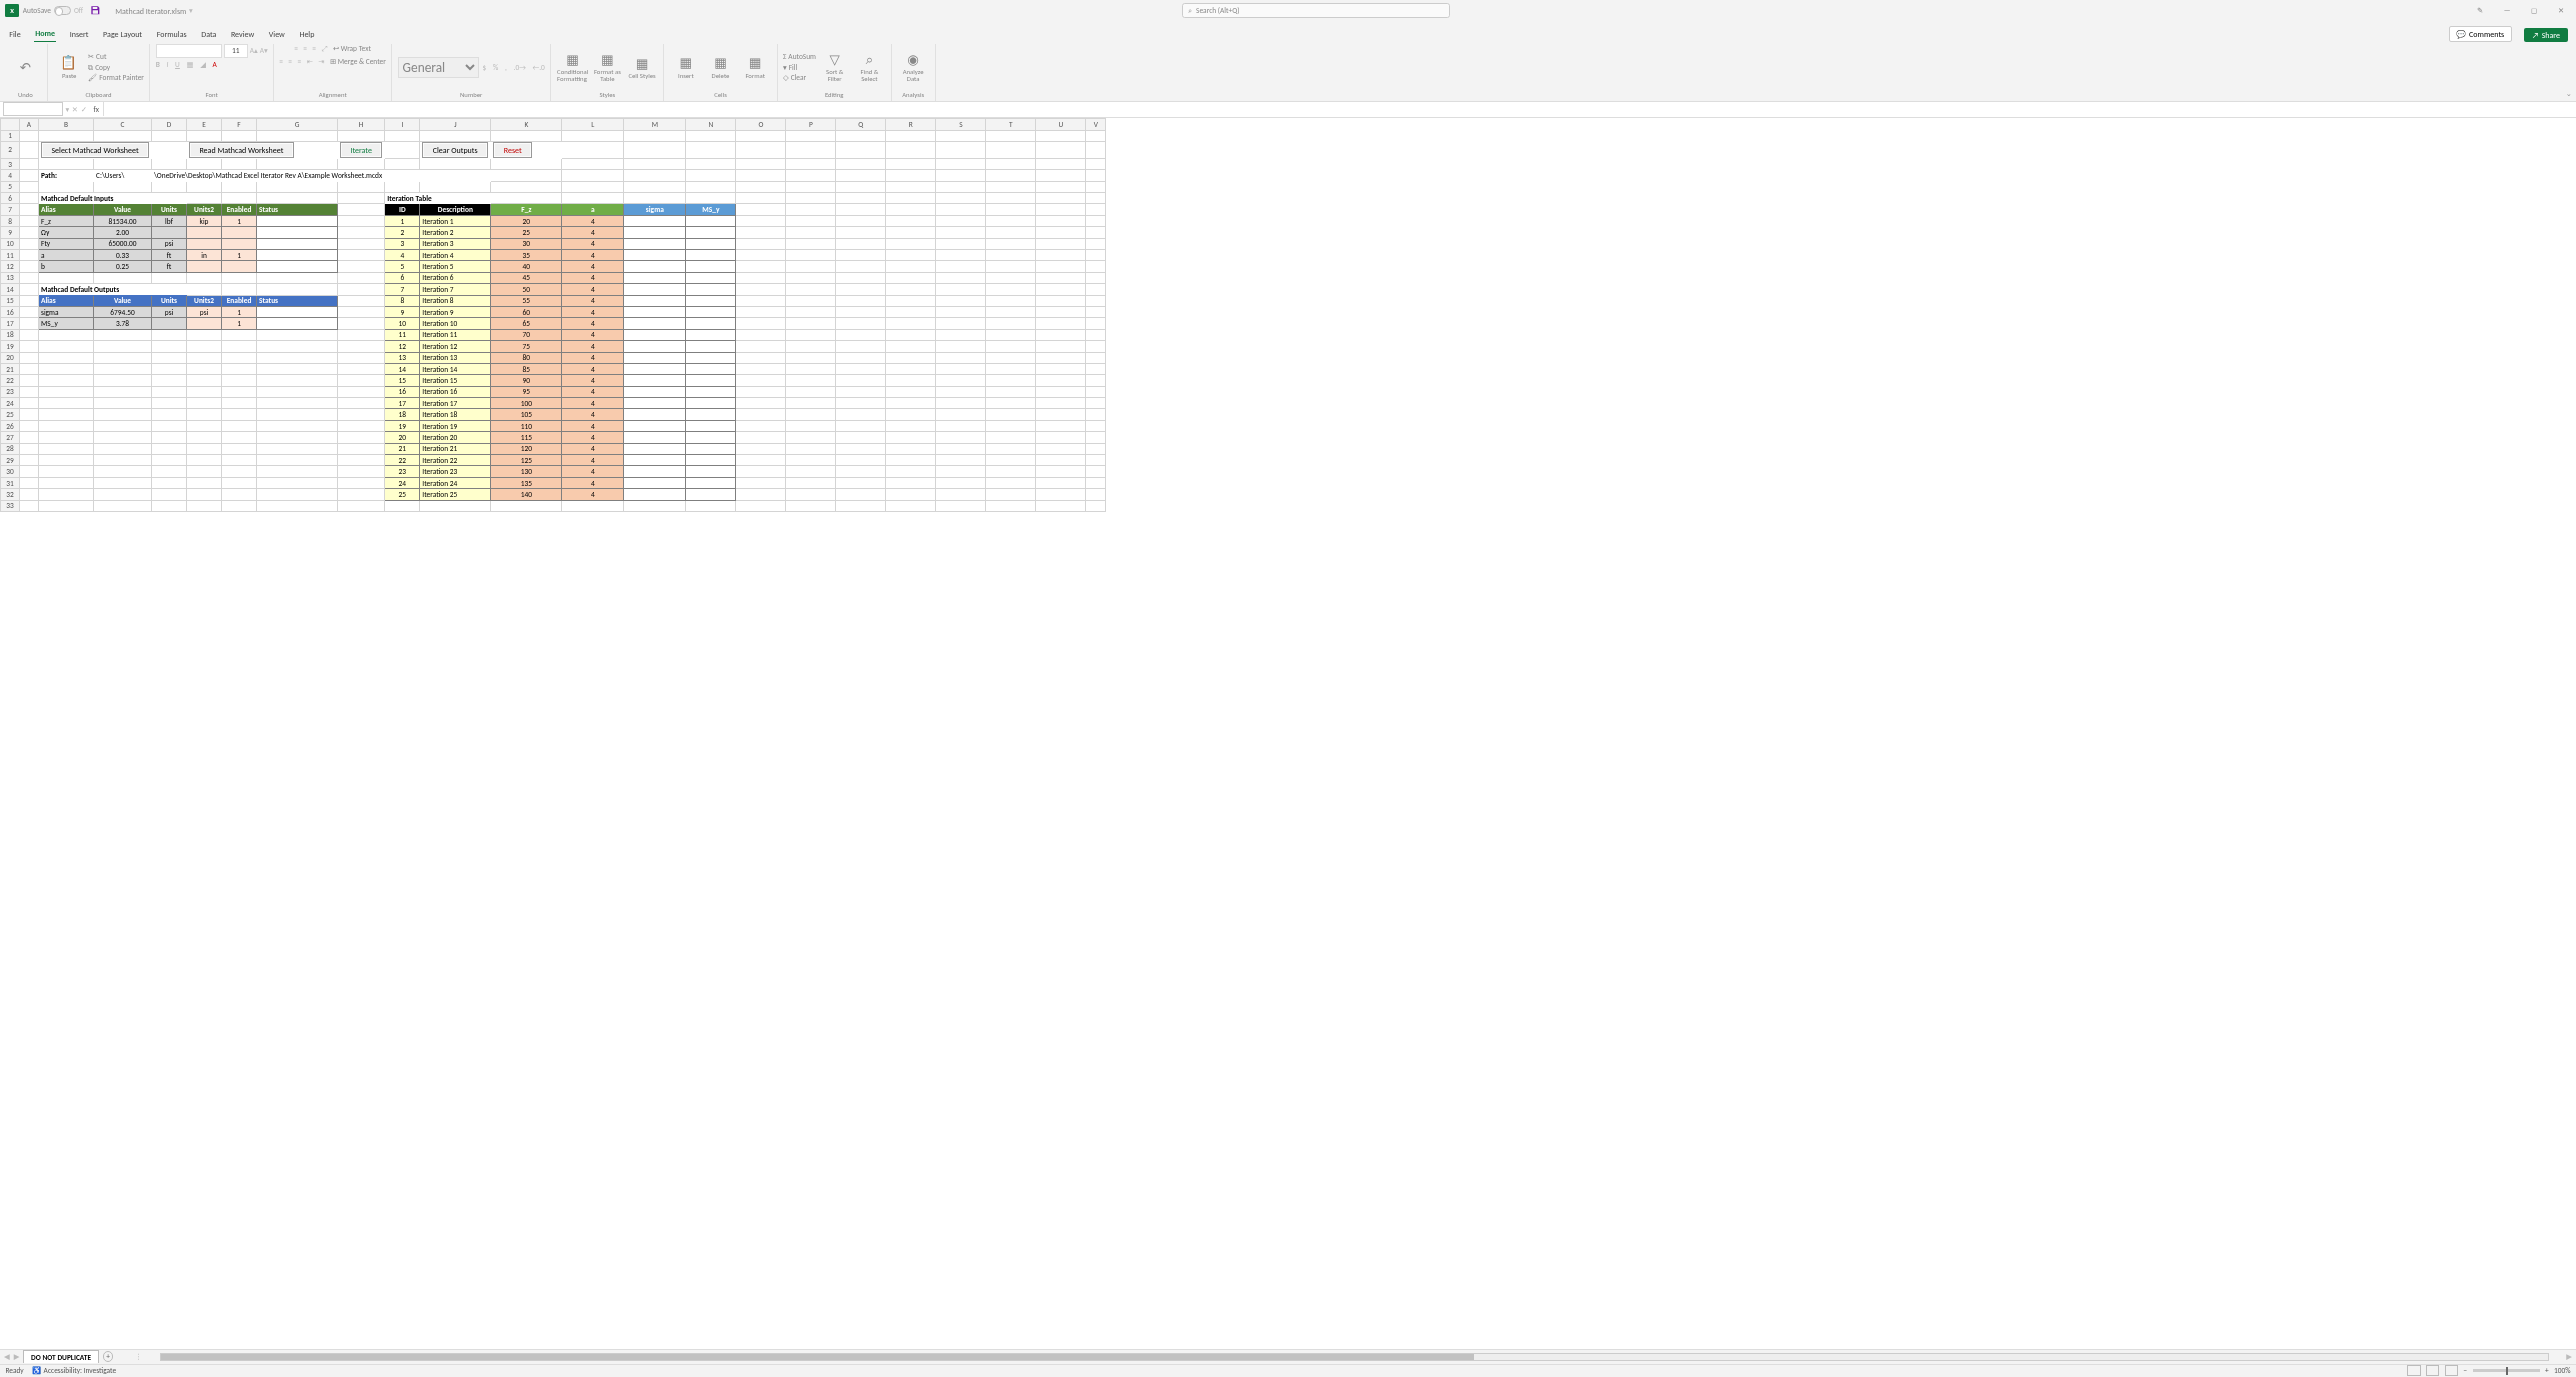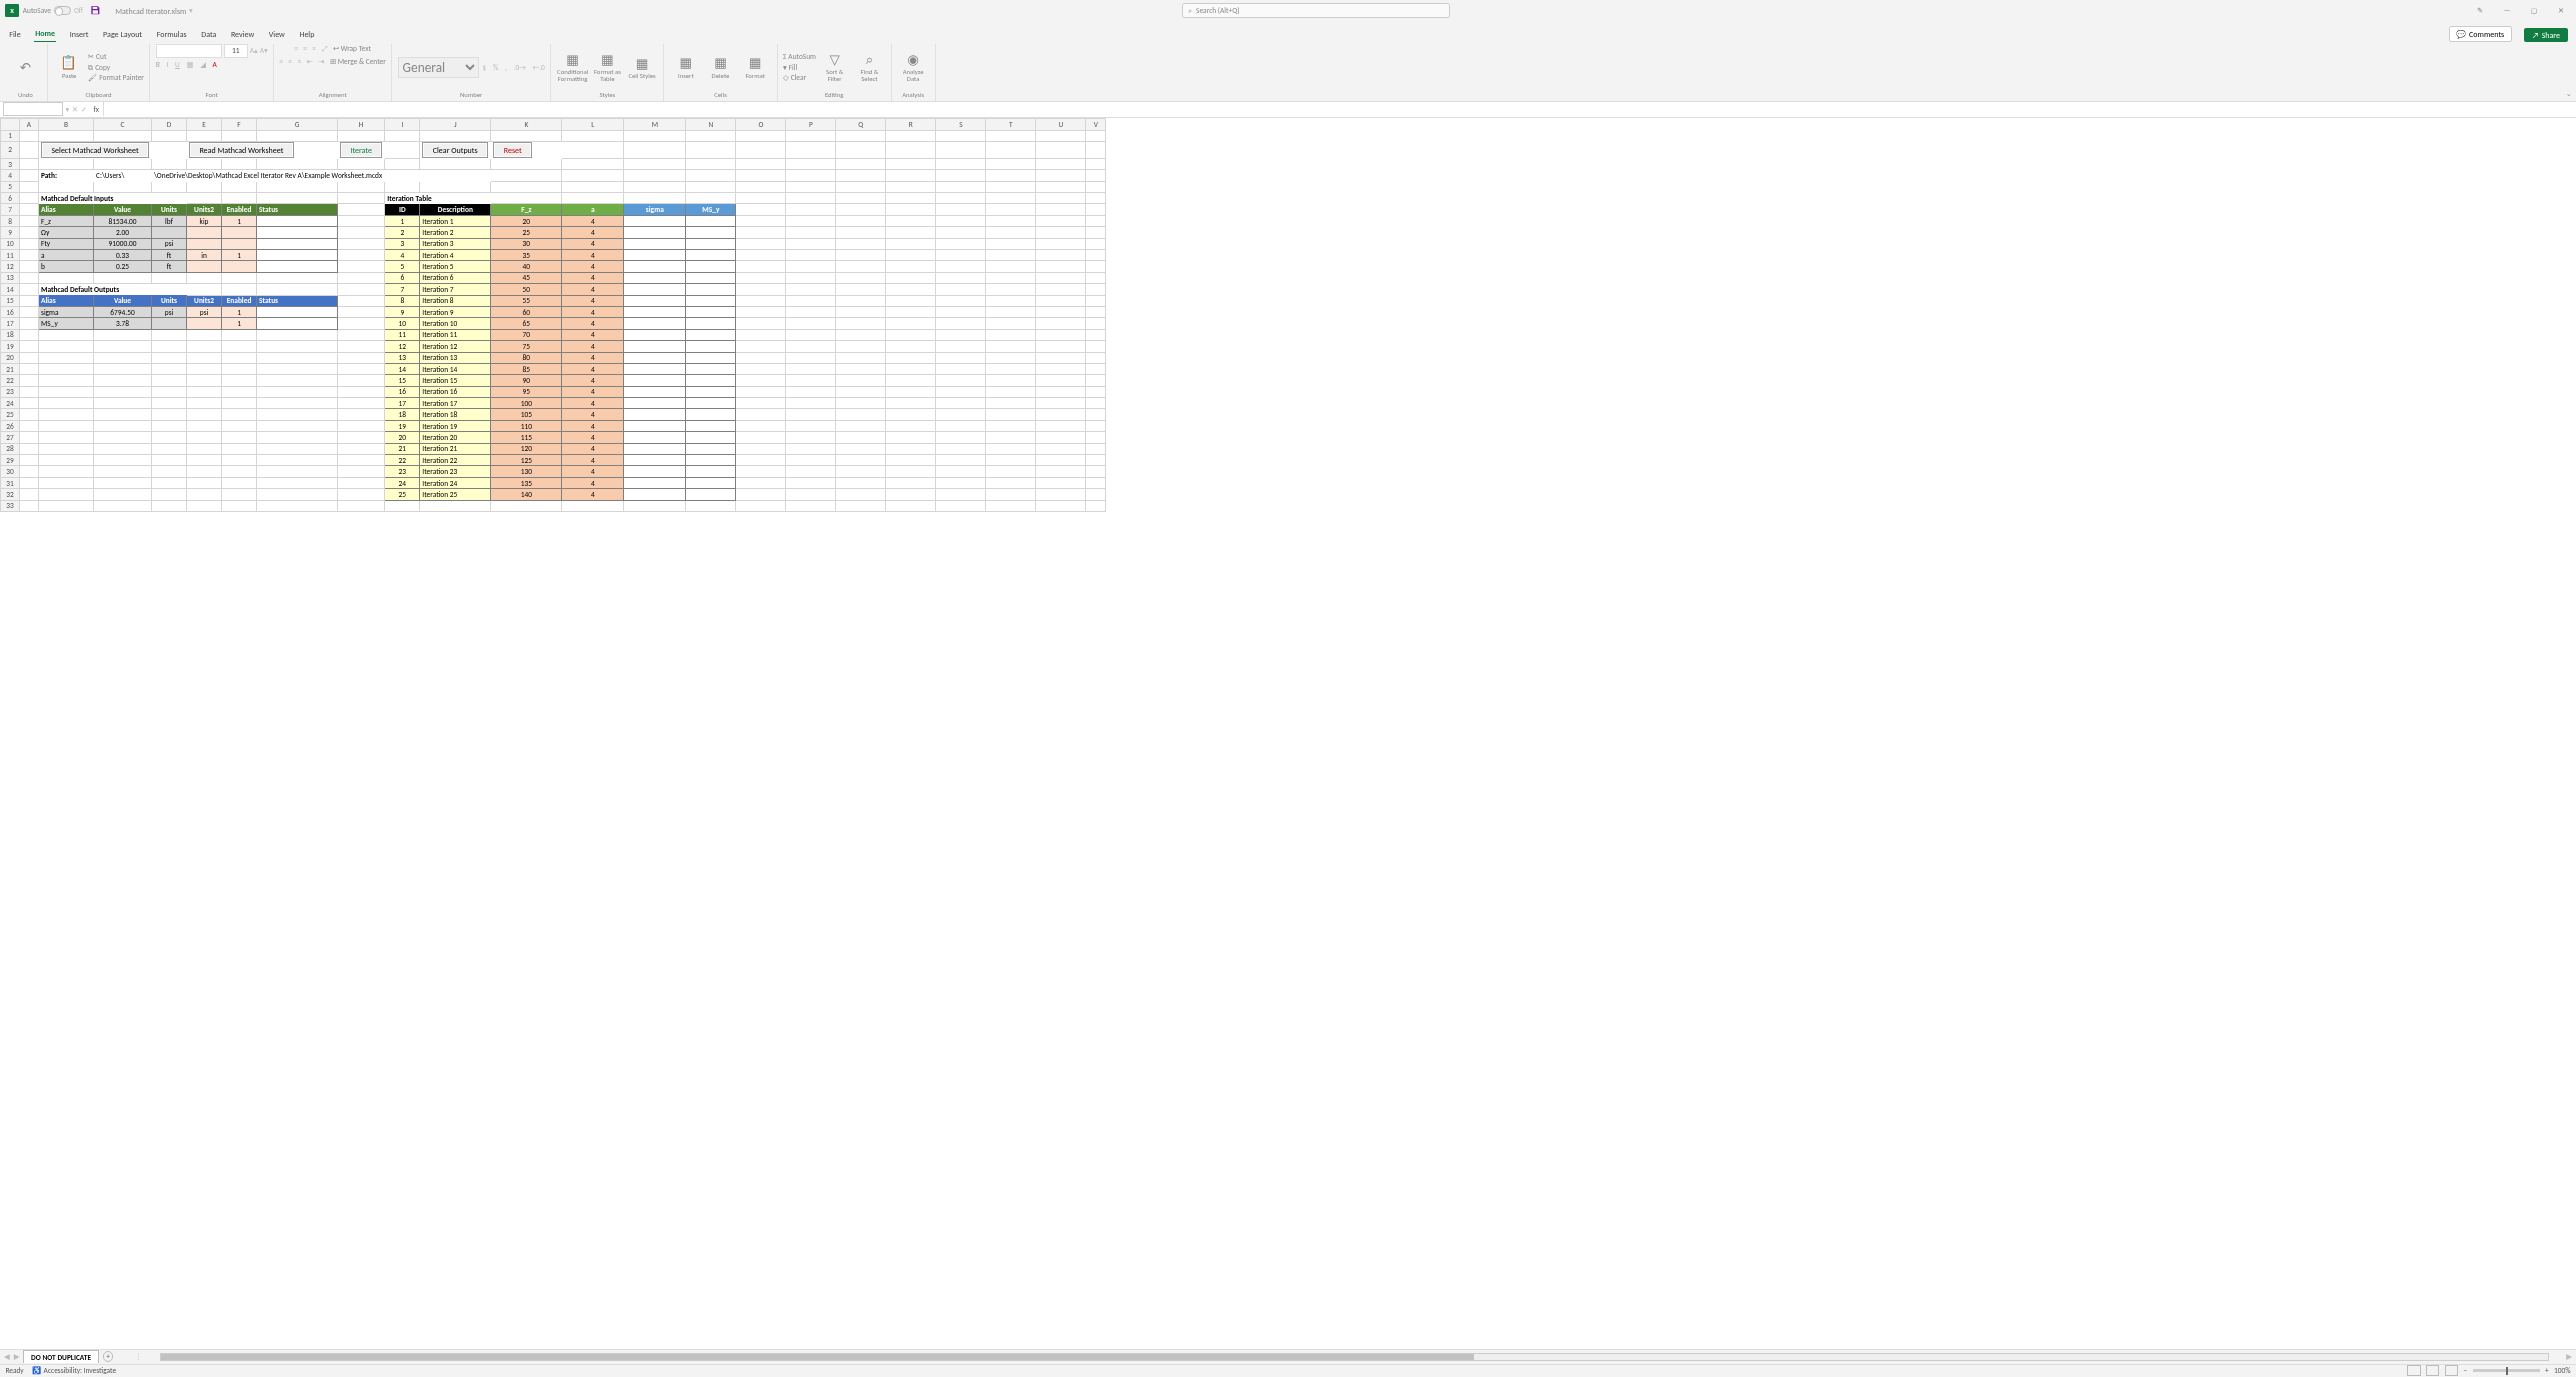--- a/index.html
+++ b/index.html
@@ -223,21 +223,21 @@
           <span>.0→</span>
           <span>←.0</span>
         </div>
       </div>
       <div class="rgroup-label">Number</div>
     </div>
     <div class="rgroup">
       <div class="rgroup-body">
         <div class="rbtn-lg">
             <span class="ricon">▦</span>
-            <span style="text-align:center;line-height:1">Conditional Formatting</span>
+            <span style="line-height:1">Conditional Formatting</span>
           </div>
         <div class="rbtn-lg">
             <span class="ricon">▦</span>
             <span style="text-align:center;line-height:1">Format as Table</span>
           </div>
         <div class="rbtn-lg">
             <span class="ricon">▦</span>
             <span style="text-align:center;line-height:1">Cell Styles</span>
           </div>
       </div>
@@ -536,21 +536,21 @@
             <td></td>
             <td></td>
             <td></td>
             <td></td>
             <td></td>
           </tr>
           <tr>
             <th class="rowhdr">10</th>
             <td></td>
             <td class="cell-grey tblborder">Fty</td>
-            <td class="cell-grey calign tblborder">91000.00</td>
+            <td class="cell-grey calign tblborder">65000.00</td>
             <td class="cell-grey calign tblborder">psi</td>
             <td class="cell-peach calign tblborder"></td>
             <td class="cell-peach calign tblborder"></td>
             <td class="tblborder"></td>
             <td></td>
             <td class="cell-yellow calign tblborder">3</td>
             <td class="cell-yellow tblborder">Iteration 3</td>
             <td class="cell-orange calign tblborder">30</td>
             <td class="cell-orange calign tblborder">4</td>
             <td class="tblborder"></td>

